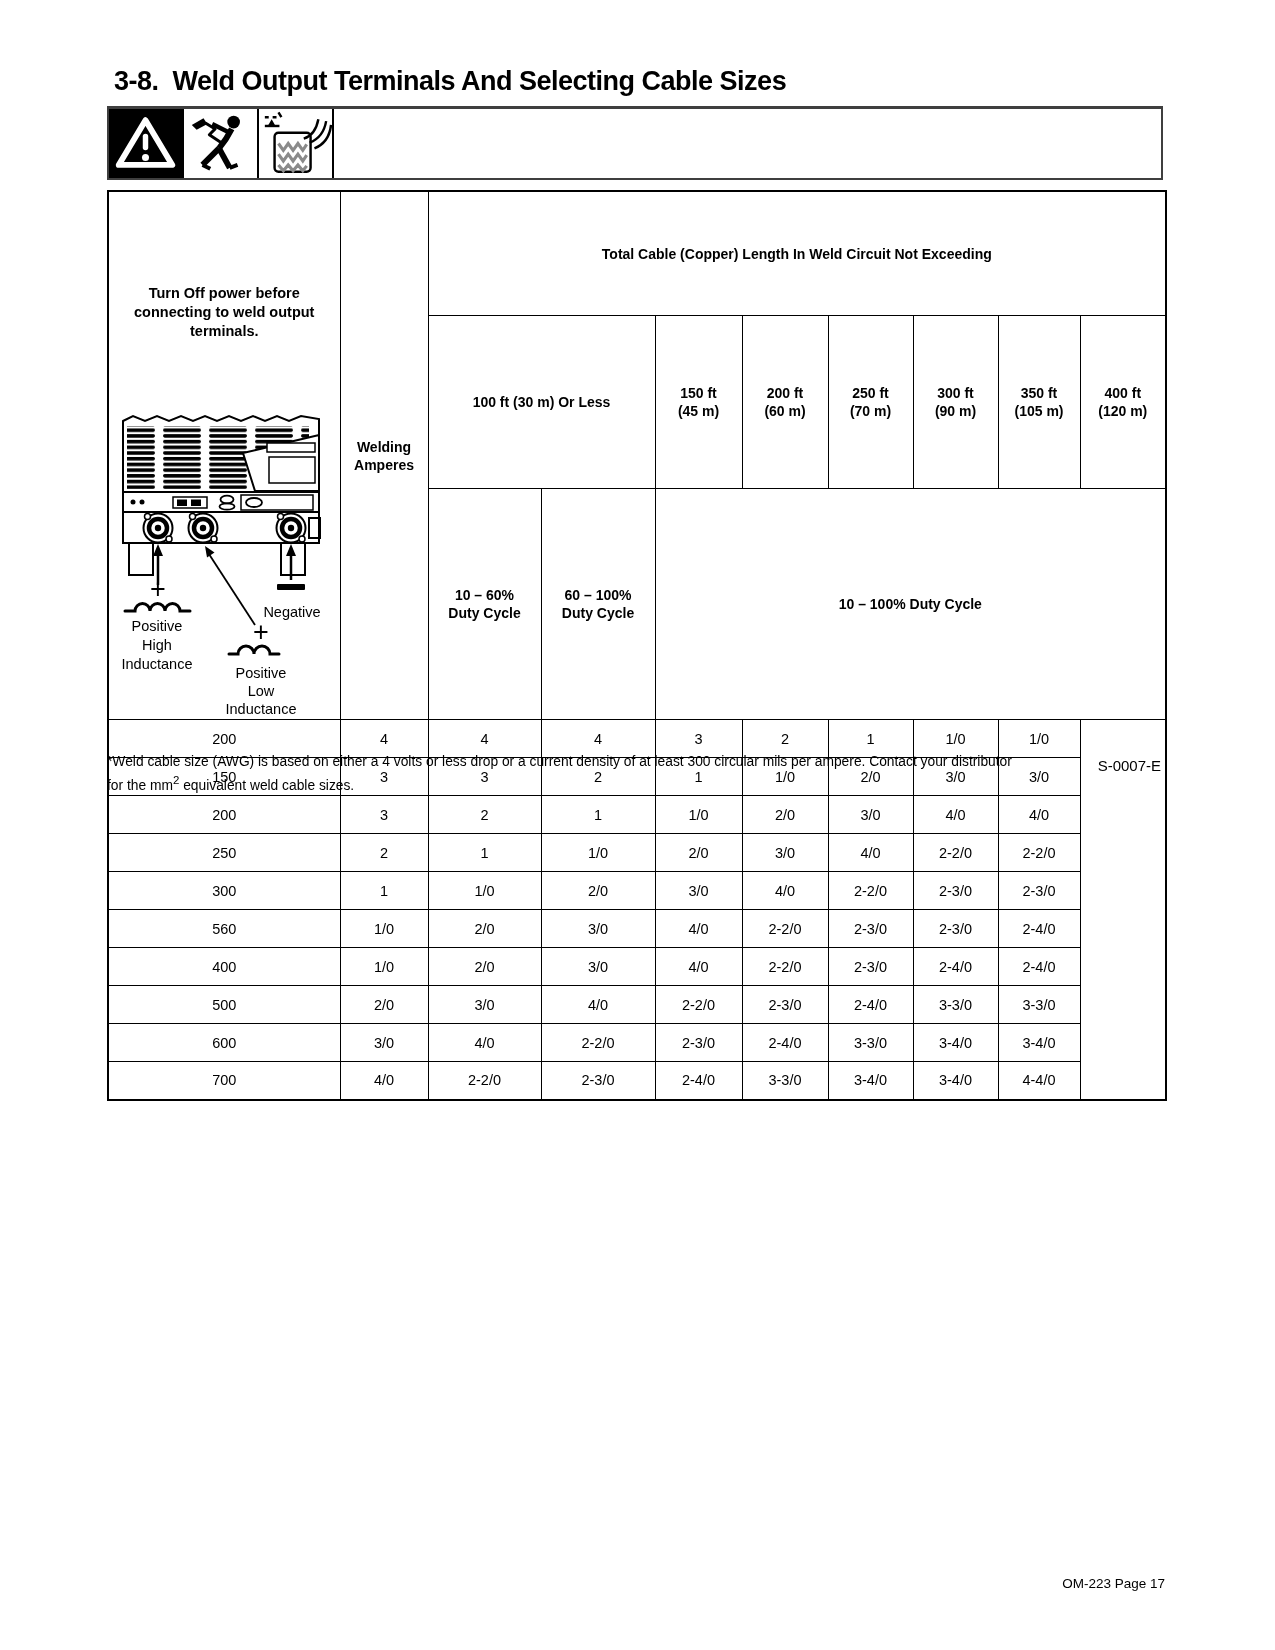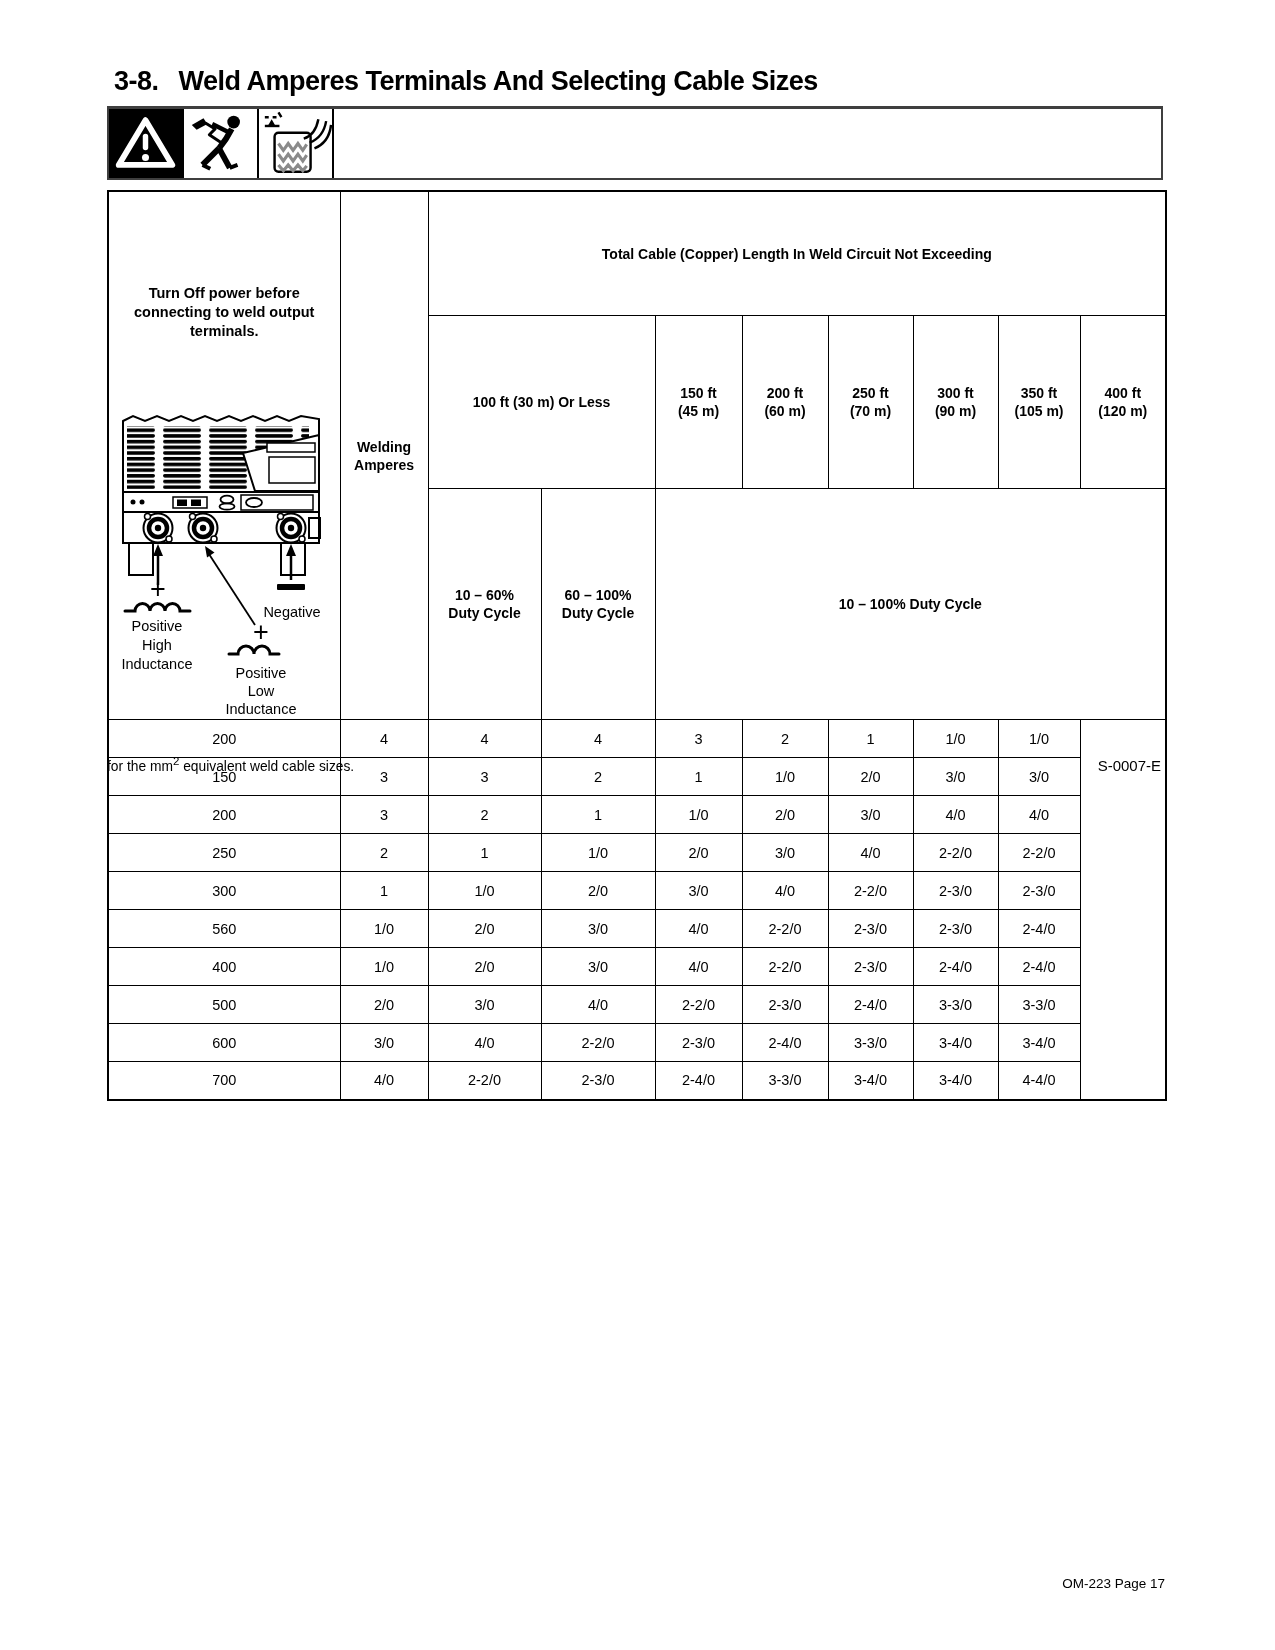--- a/index.html
+++ b/index.html
@@ -1,20 +1,20 @@
 <!DOCTYPE html>
 <html><head>
 <meta charset="utf-8">
 <style>
   html,body{margin:0;padding:0;background:#fff;}
   body{width:1275px;height:1650px;position:relative;font-family:"Liberation Sans",sans-serif;color:#000;-webkit-font-smoothing:antialiased;}
   .content{position:absolute;left:107px;top:0;width:1058px;height:1650px;}
 
   
-  .title-row{position:absolute;left:7px;top:66px;display:flex;gap:20px;font-weight:bold;font-size:27px;line-height:30px;letter-spacing:-0.5px;}
+  .title-row{position:absolute;left:7px;top:66px;display:flex;gap:14px;font-weight:bold;font-size:27px;line-height:30px;letter-spacing:-0.5px;}
 
   
   .warnbox{position:absolute;left:0;top:106px;width:1056px;height:74px;box-sizing:border-box;border:2px solid #3f3f3f;border-top-width:3px;display:flex;background:#fff;}
   .warn-cell{width:75px;height:100%;box-sizing:border-box;border-right:2px solid #000;flex:0 0 auto;}
   .warn-cell svg{display:block;width:100%;height:100%;}
 
   
   table.cable{position:absolute;left:0;top:190px;width:1058px;border-collapse:collapse;table-layout:fixed;border:2px solid #000;}
   table.cable td,table.cable th{border:1.5px solid #000;padding:0;text-align:center;vertical-align:middle;box-sizing:border-box;}
   table.cable th{font-weight:bold;font-size:14px;line-height:18px;}
@@ -38,21 +38,21 @@
   
   .page-footer{position:absolute;right:0;top:1576px;font-size:13.5px;}
 </style>
 </head>
 <body>
 
 <div class="content">
 
   <div class="title-row">
     <span>3-8.</span>
-    <span>Weld Amperes Terminals And Selecting Cable Sizes</span>
+    <span>Weld Output Terminals And Selecting Cable Sizes</span>
   </div>
 
   <div class="warnbox">
     <div class="warn-cell" style="background:#000;">
       <svg viewBox="0 0 75 70" xmlns="http://www.w3.org/2000/svg">
         <rect x="0" y="0" width="75" height="70" fill="#000"></rect>
         <path d="M37.5,11 L65,57 L10,57 Z" fill="#000" stroke="#fff" stroke-width="6" stroke-linejoin="round"></path>
         <rect x="34.7" y="25" width="5.6" height="17" rx="2.8" fill="#fff"></rect>
         <circle cx="37.5" cy="49.5" r="3.6" fill="#fff"></circle>
       </svg>
@@ -314,19 +314,20 @@
       <td class="data">2-4/0</td>
       <td class="data">3-3/0</td>
       <td class="data">3-4/0</td>
       <td class="data">3-4/0</td>
       <td class="data">4-4/0</td>
     </tr>
       </tbody>
   </table>
 
   <div class="footnote">
+    <div class="l1">*Weld cable size (AWG) is based on either a 4 volts or less drop or a current density of at least 300 circular mils per ampere. Contact your distributor</div>
     <div class="l2"><span>for the mm</span><sup>2</sup><span> equivalent weld cable sizes.</span></div>
     <span class="doccode">S-0007-E</span>
   </div>
 
   <div class="page-footer">OM-223 Page 17</div>
 
 </div>
 
 </body></html>

